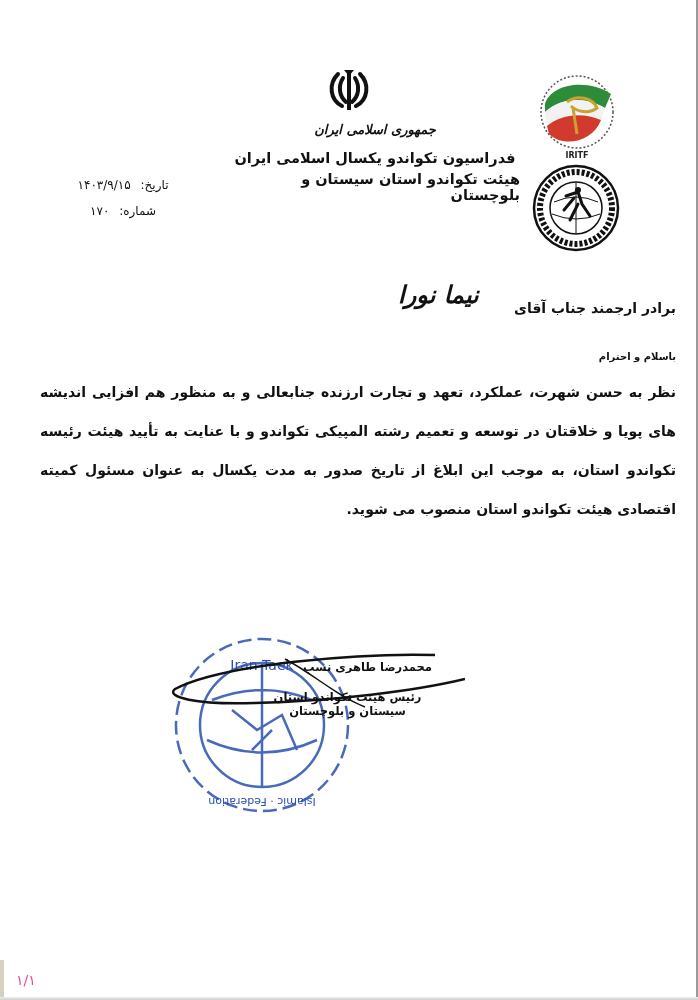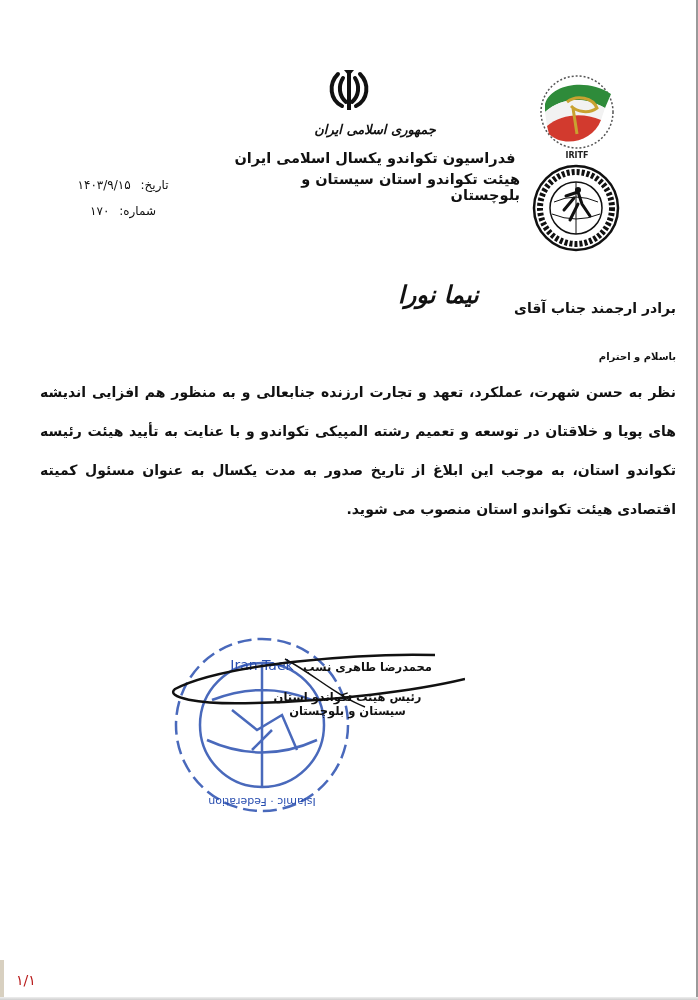--- a/index.html
+++ b/index.html
@@ -34,21 +34,21 @@
   .body-text { position: absolute; left: 40px; right: 22px; top: 373px; direction: rtl; text-align: justify; font-size: 14px; font-weight: bold; line-height: 39px; }
   .body-text p { margin: 0; }
   .body-text .hl { font-weight: 900; }
 
   .stamp { position: absolute; left: 162px; top: 630px; width: 200px; height: 200px; }
   .signer { position: absolute; left: 290px; width: 150px; direction: rtl; text-align: center; font-size: 11.5px; font-weight: bold; }
   .signer-name { top: 660px; left: 300px; width: 135px; }
   .signer-title { top: 690px; left: 260px; width: 175px; }
   .signature { position: absolute; left: 165px; top: 645px; width: 300px; height: 80px; }
 
-  .page-number { position: absolute; left: 16px; top: 972px; font-size: 14px; color: #b91c1c; }
+  .page-number { position: absolute; left: 16px; top: 972px; font-size: 14px; color: #ec4899; }
 </style>
 </head>
 <body>
 
 <div class="page-edge"></div>
 <div class="left-edge"></div>
 <div class="bottom-edge"></div>
 
 <svg class="emblem" viewBox="0 0 46 50">
   <g fill="none" stroke="#111" stroke-width="4" stroke-linecap="round">

